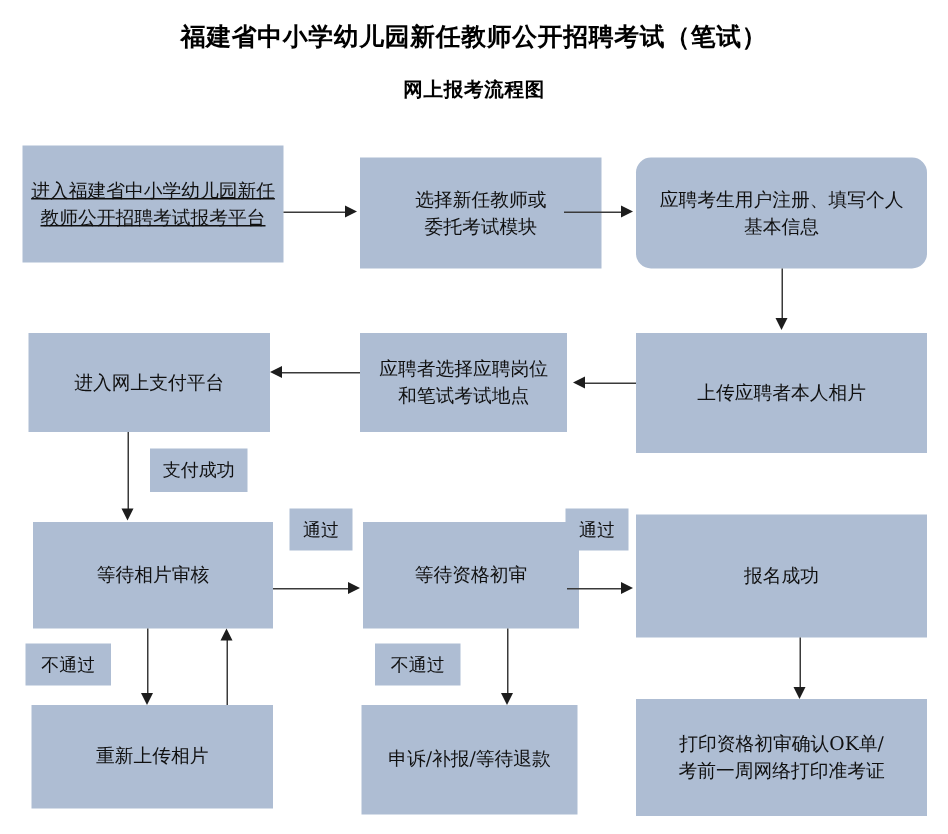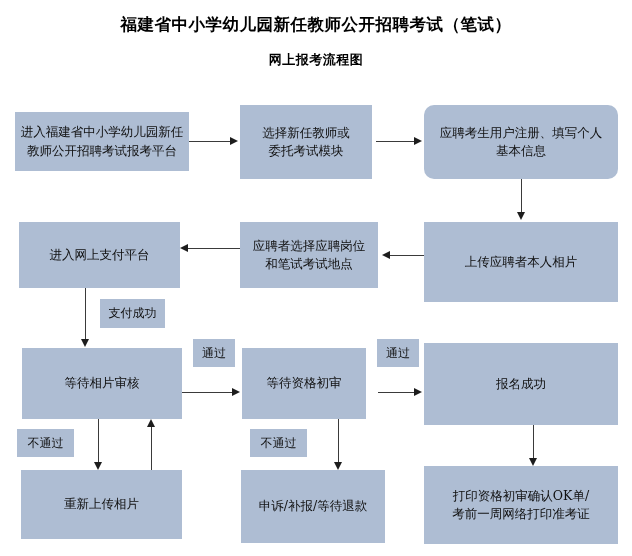--- a/index.html
+++ b/index.html
@@ -55,26 +55,26 @@
   .ah.up   {border-left:4.5px solid transparent;border-right:4.5px solid transparent;border-bottom:8px solid #1d1d1d;}
 </style>
 </head>
 <body>
 
 <div id="canvas">
 
   <div id="title-line-1" class="title">福建省中小学幼儿园新任教师公开招聘考试（笔试）</div>
   <div id="title-line-2" class="title">网上报考流程图</div>
 
-  <div class="node" style="left:15px;top:112px;width:174px;height:59px;">
+  <div class="node" style="left:15px;top:97px;width:174px;height:78px;text-decoration:underline;">
     <span>进入福建省中小学幼儿园新任
 教师公开招聘考试报考平台</span>
   </div>
 
-  <div class="node" style="left:240px;top:105px;width:132px;height:74px;">
+  <div class="node" style="left:240px;top:105px;width:161px;height:74px;">
     <span>选择新任教师或
 委托考试模块</span>
   </div>
 
   <div class="node" style="left:424px;top:105px;width:194px;height:74px;border-radius:10px;">
     <span>应聘考生用户注册、填写个人
 基本信息</span>
   </div>
 
   <div class="ln h" style="left:189px;top:141px;width:43px;"></div>
@@ -109,21 +109,21 @@
   <div class="ah down" style="left:81px;top:339px;"></div>
 
   <div class="chip" style="left:100px;top:299px;width:65px;height:29px;">
     <span>支付成功</span>
   </div>
 
   <div class="node" style="left:22px;top:348px;width:160px;height:71px;">
     <span>等待相片审核</span>
   </div>
 
-  <div class="node" style="left:242px;top:348px;width:124px;height:71px;">
+  <div class="node" style="left:242px;top:348px;width:144px;height:71px;">
     <span>等待资格初审</span>
   </div>
 
   <div class="node" style="left:424px;top:343px;width:194px;height:82px;">
     <span>报名成功</span>
   </div>
 
   <div class="ln h" style="left:182px;top:392px;width:52px;"></div>
   <div class="ah right" style="left:232px;top:388px;"></div>
 

